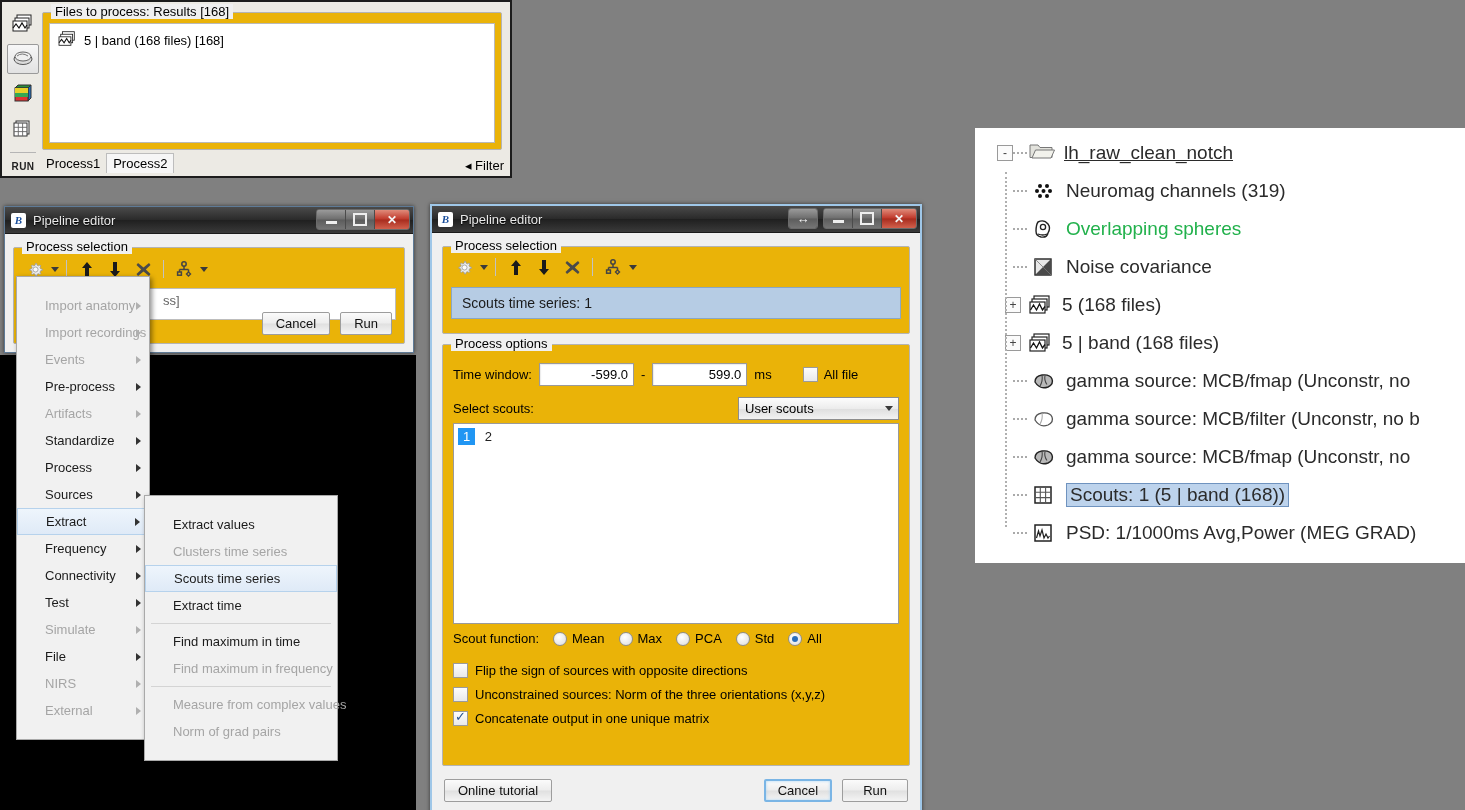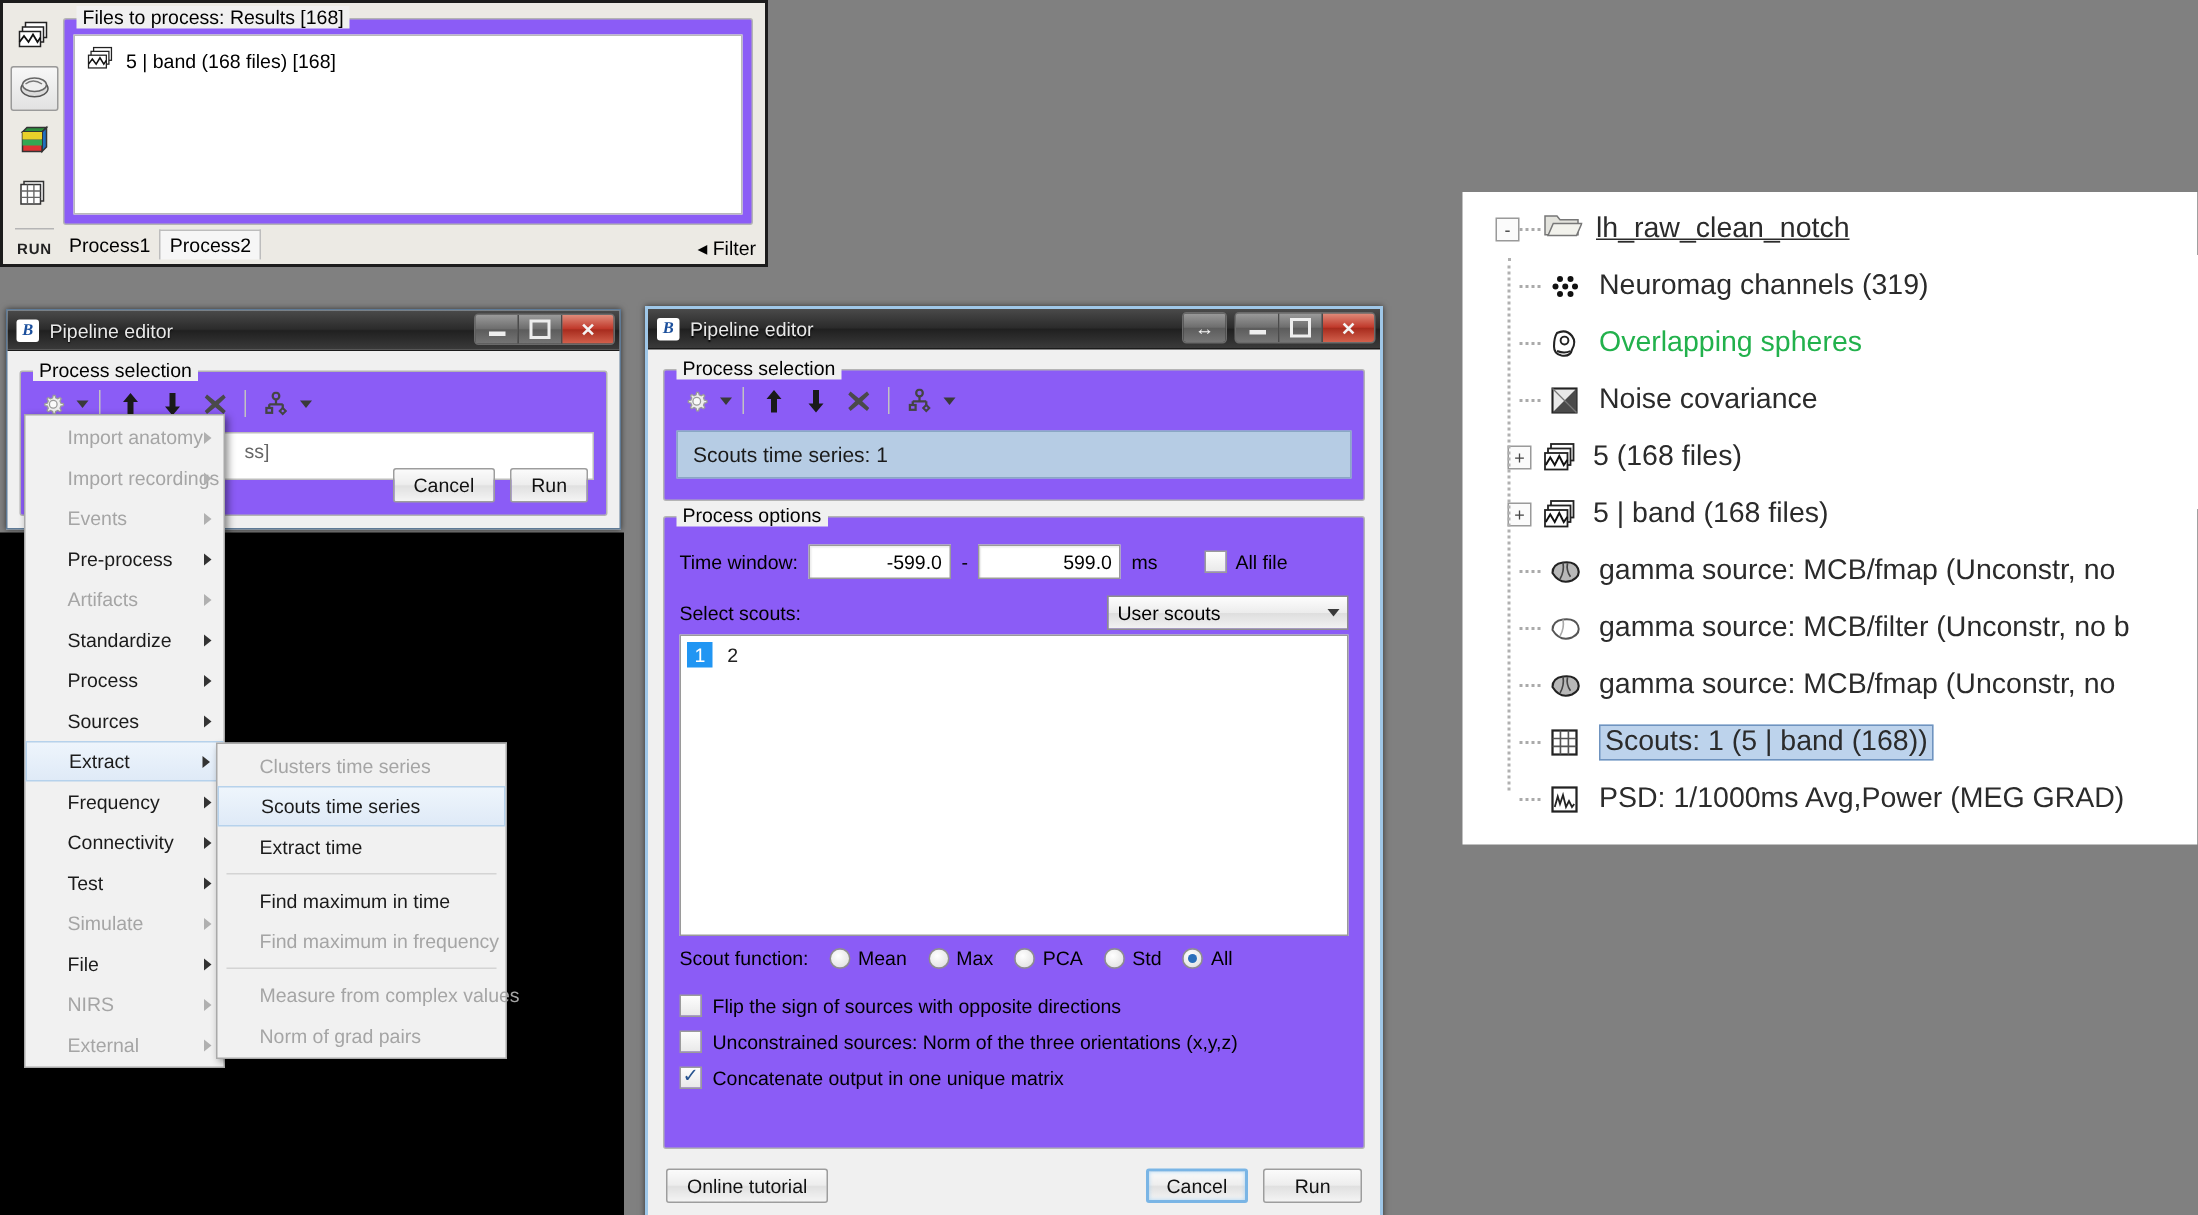--- a/index.html
+++ b/index.html
@@ -68,21 +68,21 @@
   }
   .tb-btn .glyph-min { display:block; width:11px; height:3px; background:#eee; margin-top:6px; }
   .tb-btn .glyph-max { display:block; width:10px; height:9px; border:2px solid #eee; }
   .tb-btn .glyph-resize { font-size: 13px; }
 
   
   .groupbox {
     position: absolute;
     border: 1px solid #b4b4b4;
     border-radius: 2px;
-    background: #8b5cf6;
+    background: #eab308;
   }
   .gb-title {
     position: absolute; top: -9px; left: 8px;
     background: #f0f0f0; padding: 0 4px; font-size: 13px; color: #000;
   }
 
   
   .ptoolbar { display: flex; align-items: center; height: 26px; gap: 2px; }
   .tb-ic { width: 26px; height: 22px; display:flex; align-items:center; justify-content:center; }
   .tb-sep { width: 1px; height: 18px; background: #c2c2c2; margin: 0 5px; }
@@ -148,21 +148,21 @@
     color: #111;
   }
   .btn.default { border: 2px solid #7ab5e5; box-shadow: 0 0 3px #aad4f2 inset; padding: 2px 12px; }
 
   
   .menu {
     position: absolute;
     background: #f1f1f1;
     border: 1px solid #a9a9a9;
     box-shadow: 2px 2px 5px rgba(0,0,0,.45);
-    padding: 1px 0;
+    padding: 15px 0;
   }
   .menu-item {
     height: 27px; line-height: 27px;
     padding-left: 28px; padding-right: 20px;
     font-size: 13px; color: #1b1b1b;
     position: relative; white-space: nowrap;
   }
   .menu-item.disabled { color: #a5a5a5; }
   .menu-item.hl {
     background: linear-gradient(to bottom,#eef5fc,#dfeaf7);
@@ -369,20 +369,21 @@
         <div class="menu-item"><span>Test</span><span class="arrow"></span></div>
         <div class="menu-item disabled"><span>Simulate</span><span class="arrow"></span></div>
         <div class="menu-item"><span>File</span><span class="arrow"></span></div>
         <div class="menu-item disabled"><span>NIRS</span><span class="arrow"></span></div>
         <div class="menu-item disabled"><span>External</span><span class="arrow"></span></div>
       </div>
   </div>
 
   <div class="menu" style="left:144px;top:495px;width:192px;">
     <div>
+        <div class="menu-item" style="padding-left: 28px;"><span>Extract values</span></div>
         <div class="menu-item disabled" style="padding-left: 28px;"><span>Clusters time series</span></div>
         <div class="menu-item hl" style="padding-left: 28px;"><span>Scouts time series</span></div>
         <div class="menu-item" style="padding-left: 28px;"><span>Extract time</span></div>
         <div class="menu-sep"></div>
         <div class="menu-item" style="padding-left: 28px;"><span>Find maximum in time</span></div>
         <div class="menu-item disabled" style="padding-left: 28px;"><span>Find maximum in frequency</span></div>
         <div class="menu-sep"></div>
         <div class="menu-item disabled" style="padding-left: 28px;"><span>Measure from complex values</span></div>
         <div class="menu-item disabled" style="padding-left: 28px;"><span>Norm of grad pairs</span></div>
       </div>

